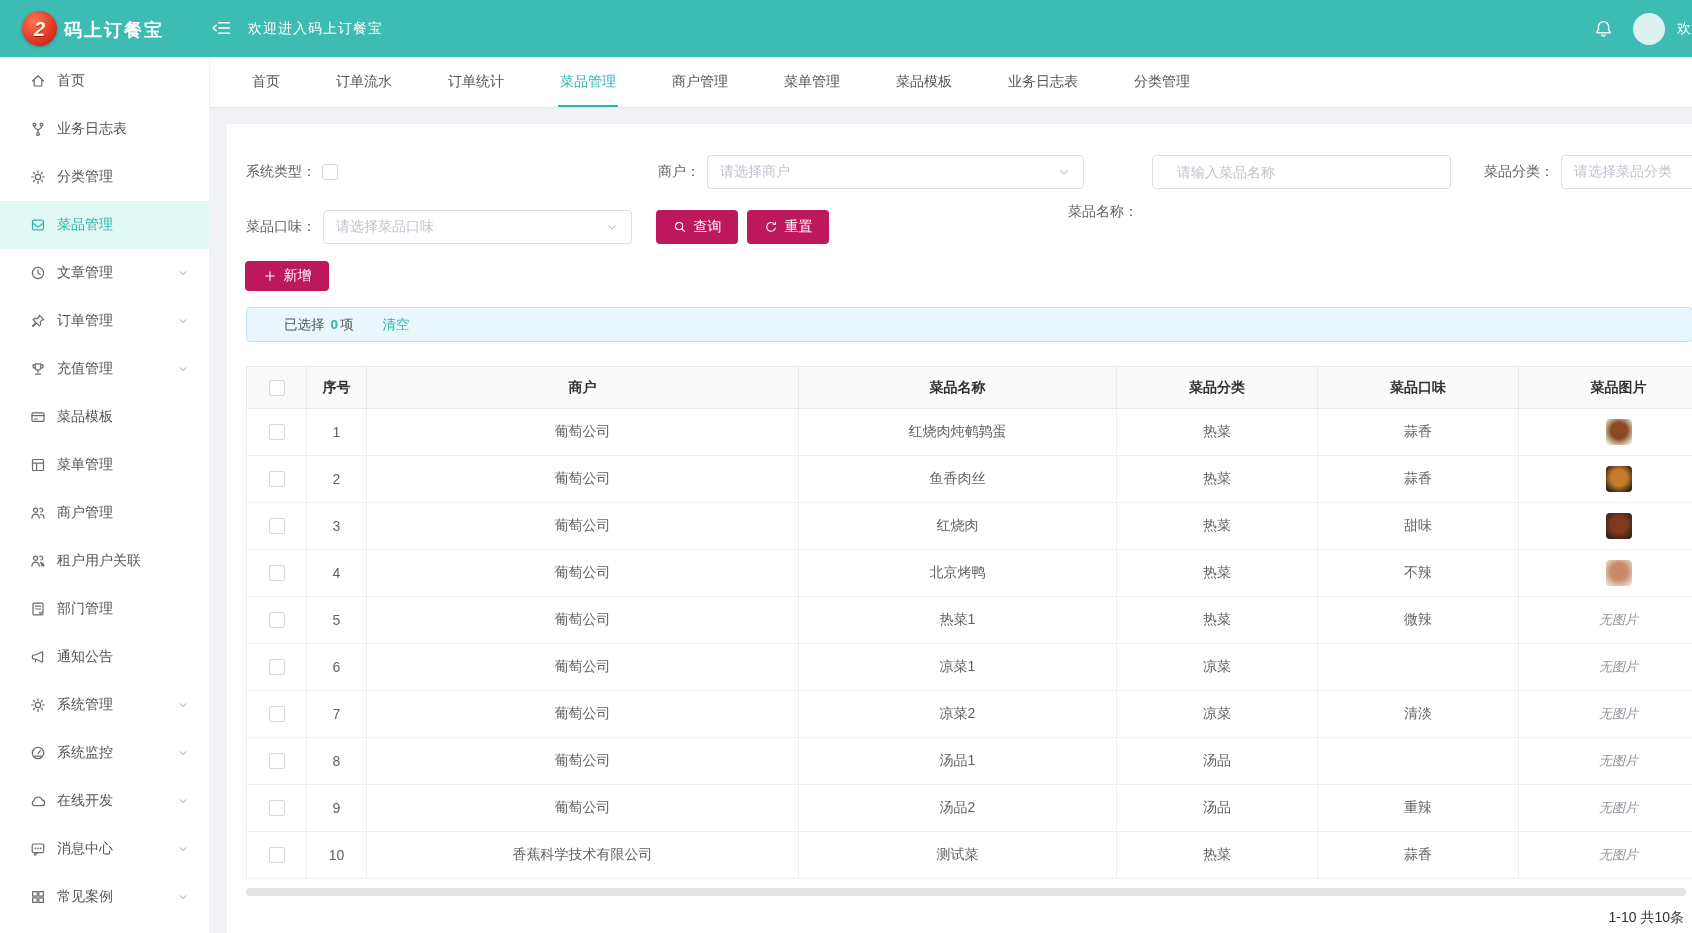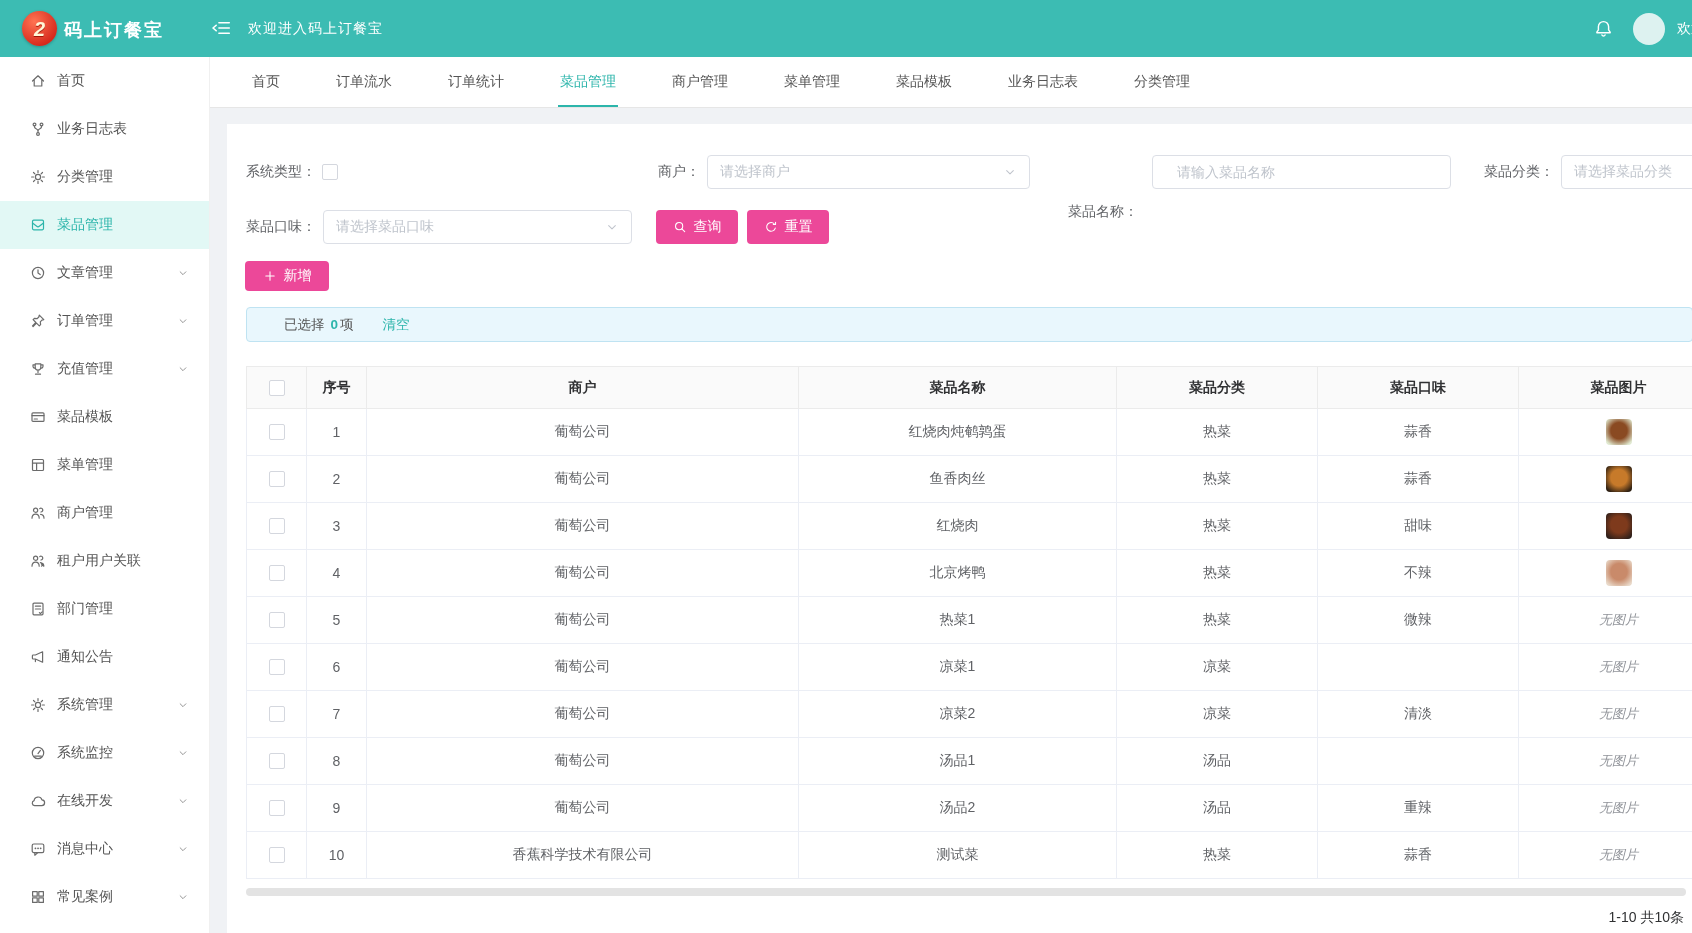--- a/index.html
+++ b/index.html
@@ -39,21 +39,21 @@
   .card { position:absolute; left:227px; top:124px; width:1465px; height:809px; background:#fff; overflow:hidden; }
 
   .flabel { position:absolute; height:34px; display:flex; align-items:center; font-size:14px; color:#606266; white-space:nowrap; }
   .cbox { position:absolute; width:16px; height:16px; background:#fff; border:1px solid #d4d7de; border-radius:2px; cursor:pointer; }
   .sel, .tinput { position:absolute; height:34px; background:#fff; border:1px solid #dcdfe6; border-radius:4px; font-size:14px; }
   .sel { display:flex; align-items:center; justify-content:space-between; padding:0 12px; color:#bfc4cc; cursor:pointer; }
   .sel .chev { width:14px; height:14px; color:#c0c4cc; }
   .tinput { padding:0 24px; color:#303133; outline:none; }
   .tinput::placeholder { color:#bfc4cc; }
 
-  .btn { position:absolute; height:34px; border:none; border-radius:4px; background:#ec4899; color:#fff; font-size:14px;
+  .btn { position:absolute; height:34px; border:none; border-radius:4px; background:#be185d; color:#fff; font-size:14px;
          display:flex; align-items:center; justify-content:center; gap:7px; cursor:pointer; font-family:inherit; }
   .btn .b-icon { width:14px; height:14px; color:#fff; }
 
   .sel-bar { position:absolute; left:19px; top:183px; right:-1px; height:35px; background:#e9f7fd; border:1px solid #bfe3f2; border-radius:4px;
              display:flex; align-items:center; padding-left:37px; font-size:13.5px; color:#555; }
   .sel-bar .cnt { color:#2cb5ab; font-weight:bold; margin:0 2px 0 6px; }
   .sel-bar .clear { color:#2cb5ab; margin-left:29px; cursor:pointer; text-decoration:none; }
 
   
   table.grid { position:absolute; left:19px; top:242px; width:1472px; border-collapse:collapse; table-layout:fixed; }
@@ -307,21 +307,21 @@
       <div class="tab">业务日志表</div>
       <div class="tab">分类管理</div>
     </div>
 
   <div class="card">
 
     <div class="flabel" style="left:19px; top:31px;">系统类型：</div>
     <div class="cbox" style="left:95px; top:40px;"></div>
 
     <div class="flabel" style="left:431px; top:31px;">商户：</div>
-    <div class="sel" style="left:480px; top:31px; width:323px;">
+    <div class="sel" style="left:480px; top:31px; width:377px;">
       <span>请选择商户</span>
       <span class="chev icon16">
           <svg viewBox="0 0 16 16" fill="none" stroke="currentColor" stroke-width="1.2" stroke-linecap="round" stroke-linejoin="round">
             <path d="M4.2 6.4 8 10.2l3.8-3.8"></path>
           </svg>
         </span>
     </div>
 
     <div class="flabel" style="left:841px; top:31px;margin-top:40px;">菜品名称：</div>
     <input class="tinput" style="left: 925px; top: 31px; width: 299px;" placeholder="请输入菜品名称">

